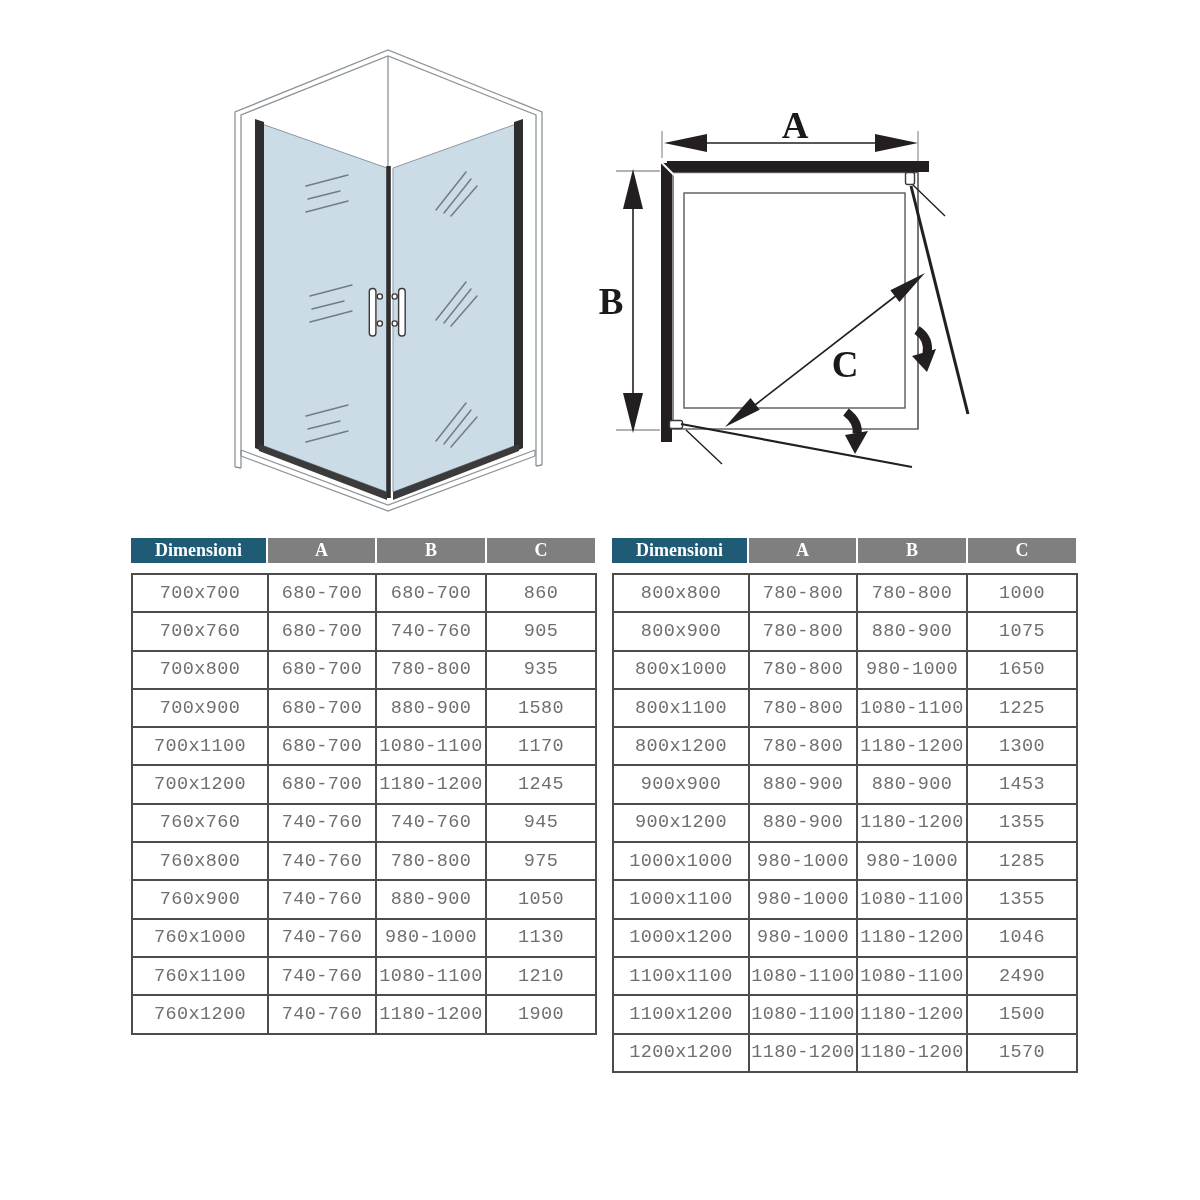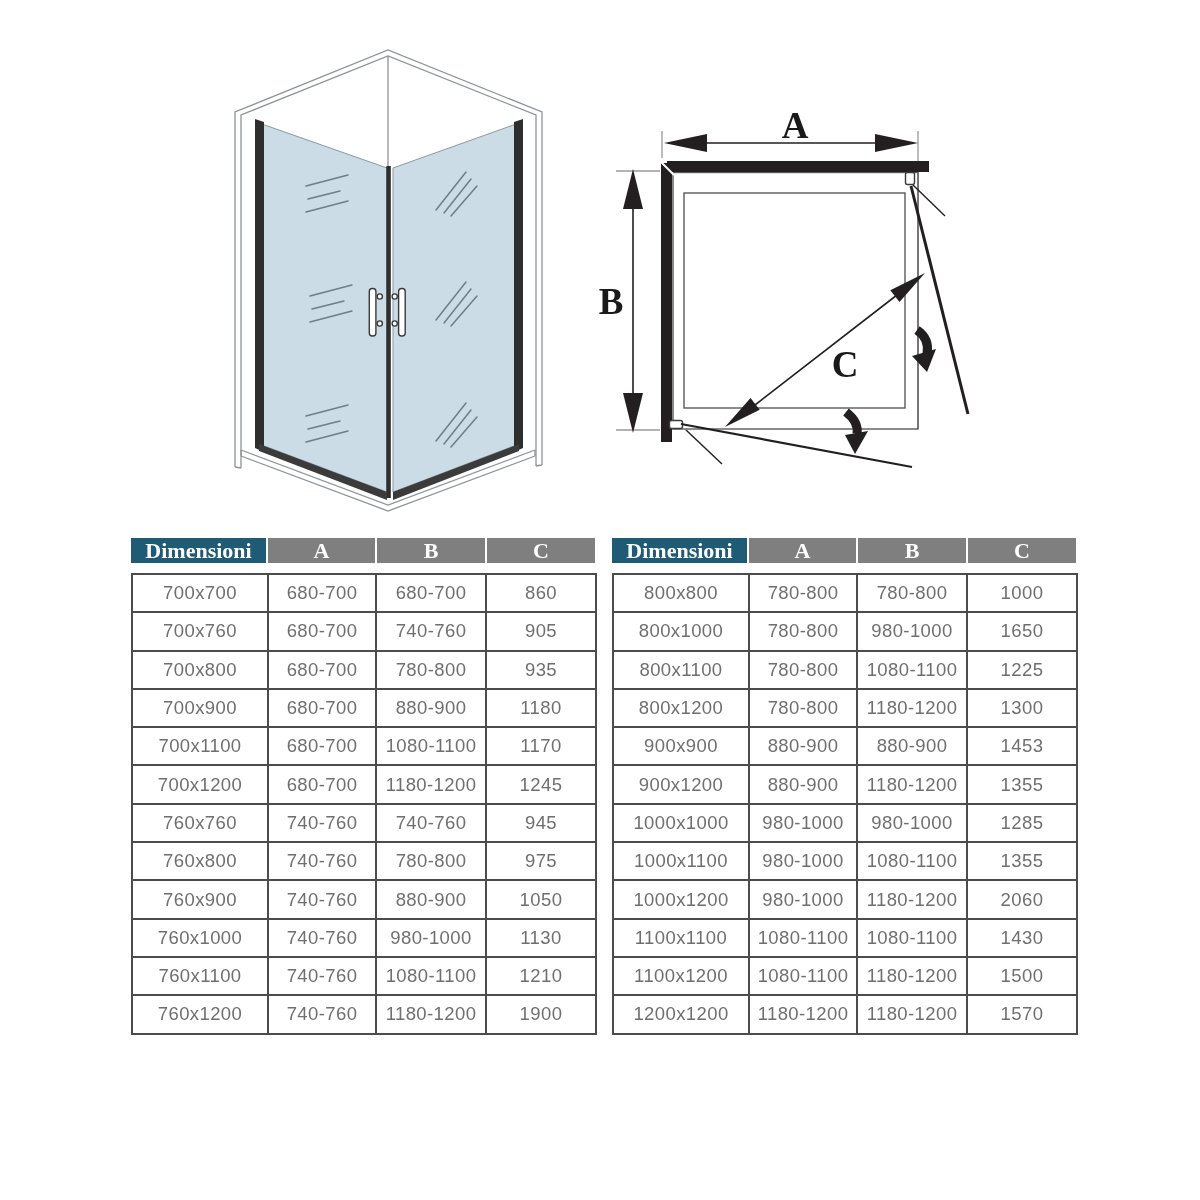--- a/index.html
+++ b/index.html
@@ -23,27 +23,27 @@
   .extln{stroke:#9a9a9a;stroke-width:1.3;fill:none;}
   .rectln{stroke:#5a5a5a;stroke-width:1.4;fill:none;}
   .dimtext{font-family:"Liberation Serif",serif;font-weight:bold;font-size:37px;
            fill:#1a1a1a;text-anchor:middle;}
 
   .dim-table{position:absolute;width:464px;}
   .dim-table.tleft{left:131px;top:538px;}
   .dim-table.tright{left:612px;top:538px;}
   .thead{display:flex;gap:2px;margin-bottom:10px;}
   .hc{height:25px;line-height:25px;text-align:center;color:var(--header_text,#ffffff);
-      font-family:"Liberation Serif",serif;font-weight:bold;font-size:22px;
+      font-family:"Liberation Serif",serif;font-weight:bold;font-size:18px;
       background:var(--abc_header_bg,#7f7f7f);}
   .hc.dim{width:135px;background:var(--dimensioni_header_bg,#1f5b75);}
   .hc.ca{width:107px;}
   .hc.cb{width:108px;}
   .hc.cc{width:108px;}
-  table.body{border-collapse:collapse;table-layout:fixed;width:464px;}
+  table.body{border-collapse:collapse;table-layout:fixed;width:464px;font-family:Liberation Mono, monospace;}
   table.body td{border:2px solid var(--table_border,#4c4c4c);height:36.3px;padding:0;
       text-align:center;vertical-align:middle;font-size:18.5px;
       color:var(--cell_text,#6f6f6f);letter-spacing:0.4px;}
 </style>
 </head>
 <body>
 
 <div class="page">
 
   <svg id="persp" width="440" height="490" viewBox="160 30 440 490">
@@ -188,21 +188,21 @@
           <tr>
             <td>700x800</td>
             <td>680-700</td>
             <td>780-800</td>
             <td>935</td>
           </tr>
           <tr>
             <td>700x900</td>
             <td>680-700</td>
             <td>880-900</td>
-            <td>1180</td>
+            <td>1580</td>
           </tr>
           <tr>
             <td>700x1100</td>
             <td>680-700</td>
             <td>1080-1100</td>
             <td>1170</td>
           </tr>
           <tr>
             <td>700x1200</td>
             <td>680-700</td>
@@ -264,20 +264,26 @@
           <col style="width:110px">
         </colgroup>
       <tbody>
           <tr>
             <td>800x800</td>
             <td>780-800</td>
             <td>780-800</td>
             <td>1000</td>
           </tr>
           <tr>
+            <td>800x900</td>
+            <td>780-800</td>
+            <td>880-900</td>
+            <td>1075</td>
+          </tr>
+          <tr>
             <td>800x1000</td>
             <td>780-800</td>
             <td>980-1000</td>
             <td>1650</td>
           </tr>
           <tr>
             <td>800x1100</td>
             <td>780-800</td>
             <td>1080-1100</td>
             <td>1225</td>
@@ -309,27 +315,27 @@
           <tr>
             <td>1000x1100</td>
             <td>980-1000</td>
             <td>1080-1100</td>
             <td>1355</td>
           </tr>
           <tr>
             <td>1000x1200</td>
             <td>980-1000</td>
             <td>1180-1200</td>
-            <td>2060</td>
+            <td>1046</td>
           </tr>
           <tr>
             <td>1100x1100</td>
             <td>1080-1100</td>
             <td>1080-1100</td>
-            <td>1430</td>
+            <td>2490</td>
           </tr>
           <tr>
             <td>1100x1200</td>
             <td>1080-1100</td>
             <td>1180-1200</td>
             <td>1500</td>
           </tr>
           <tr>
             <td>1200x1200</td>
             <td>1180-1200</td>

